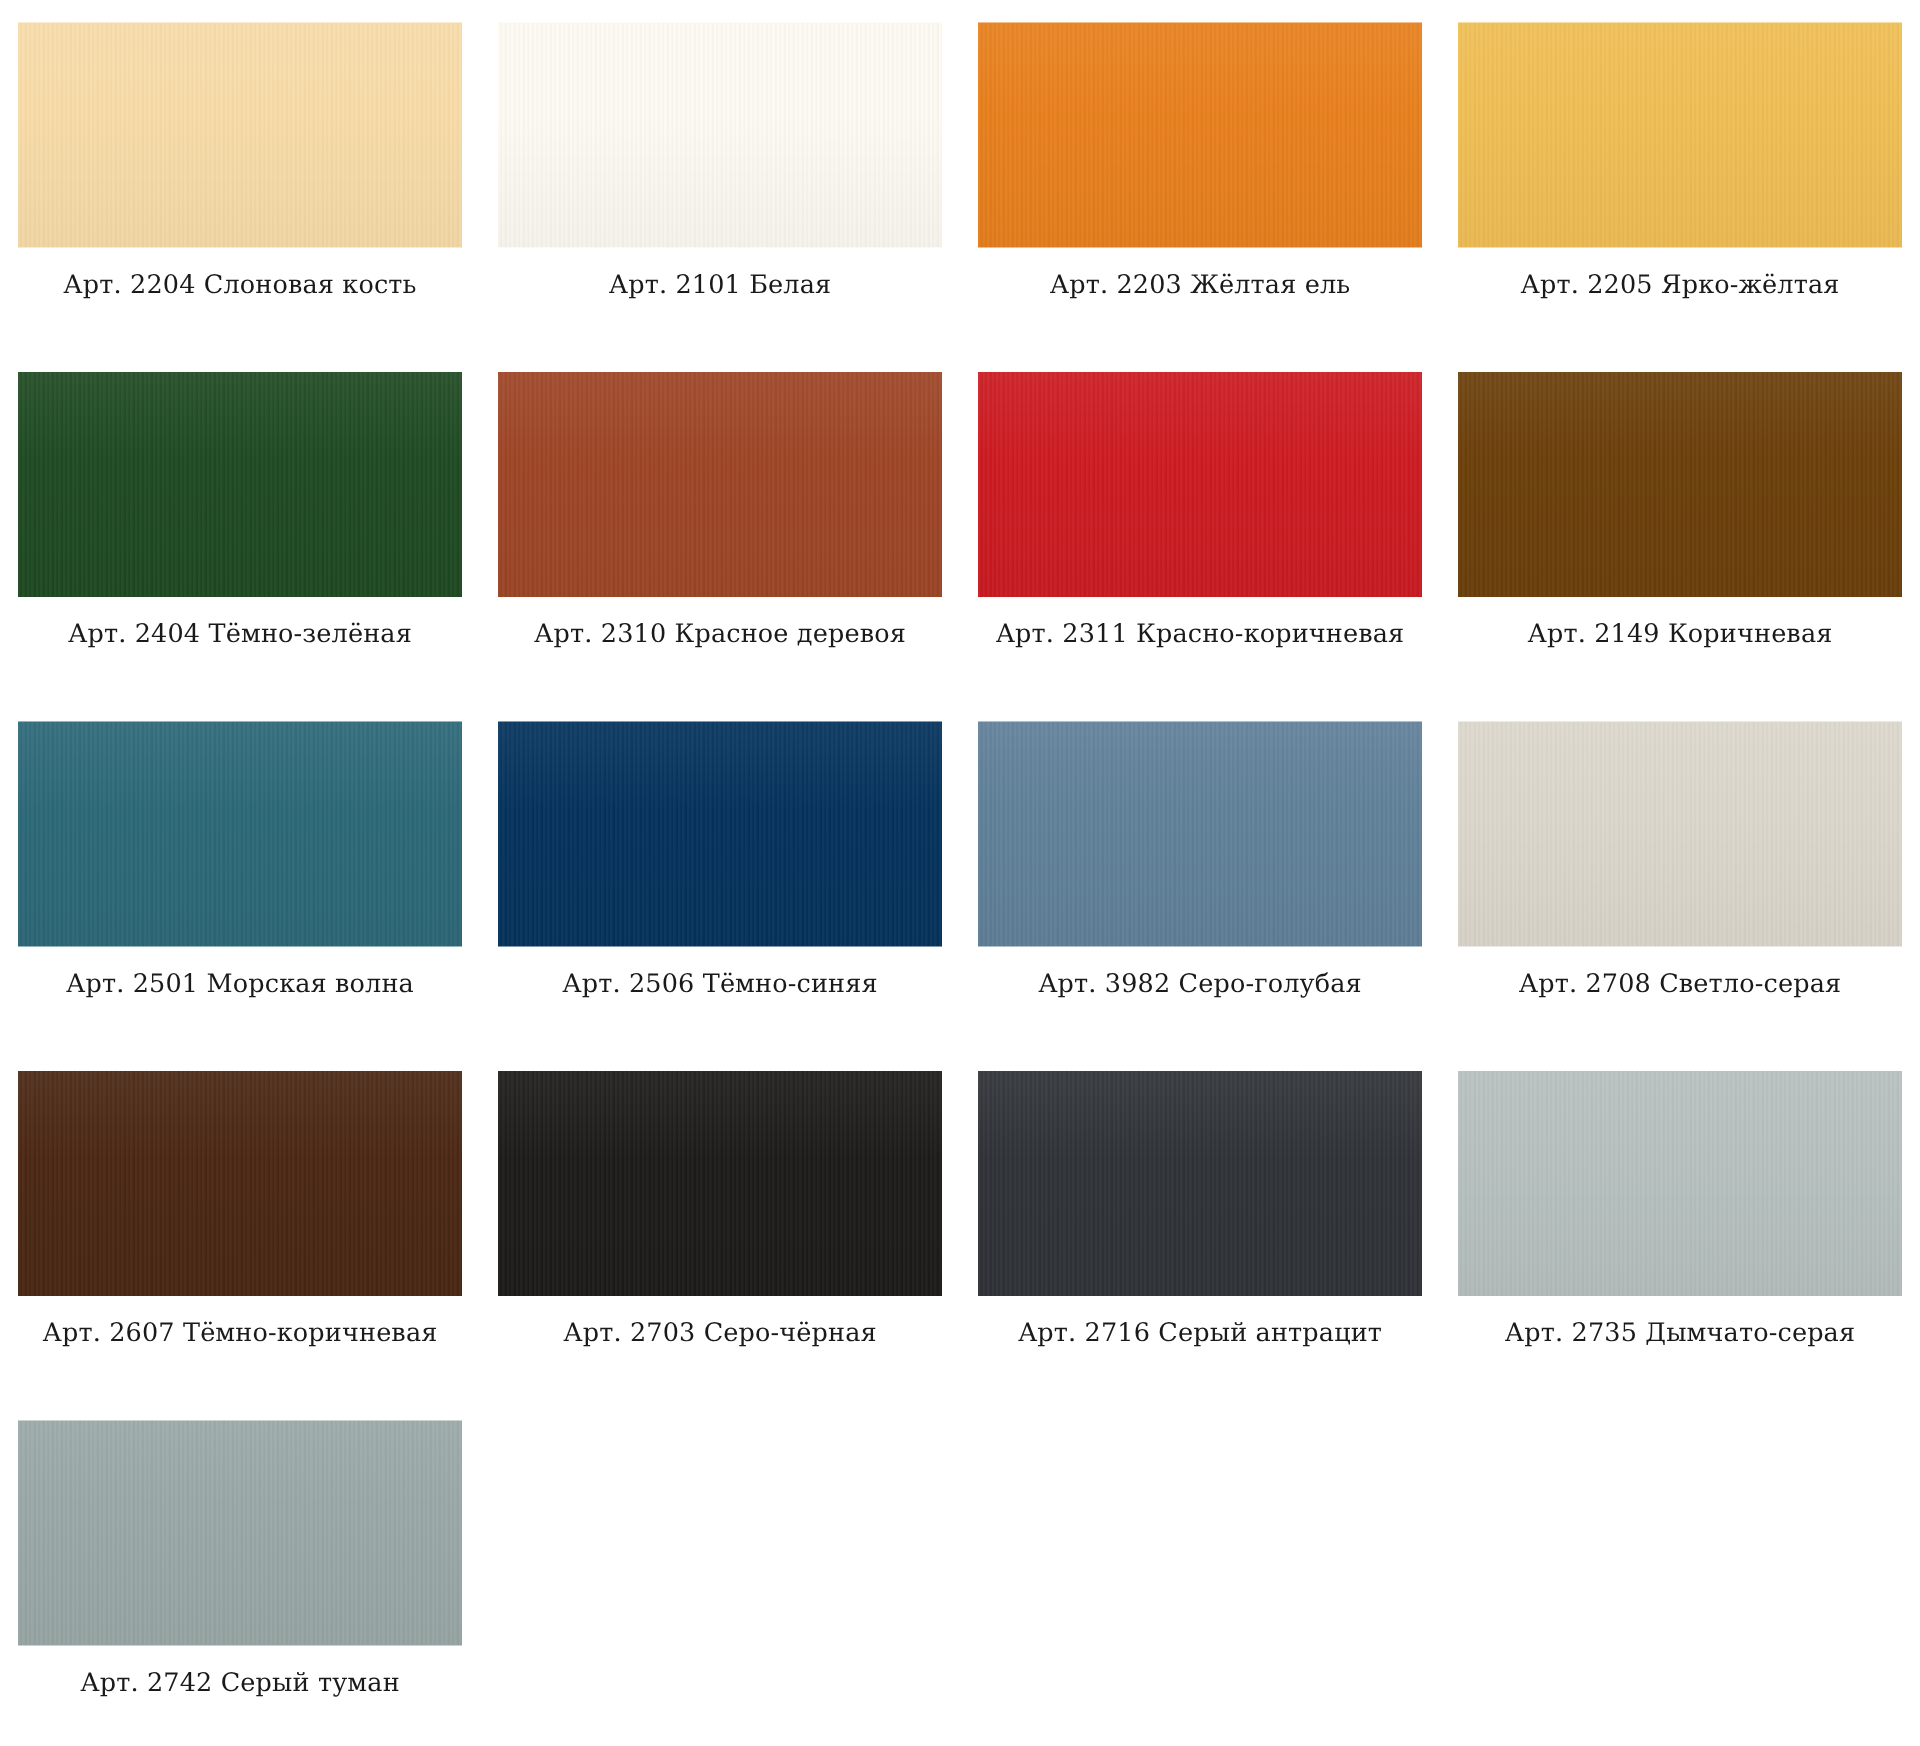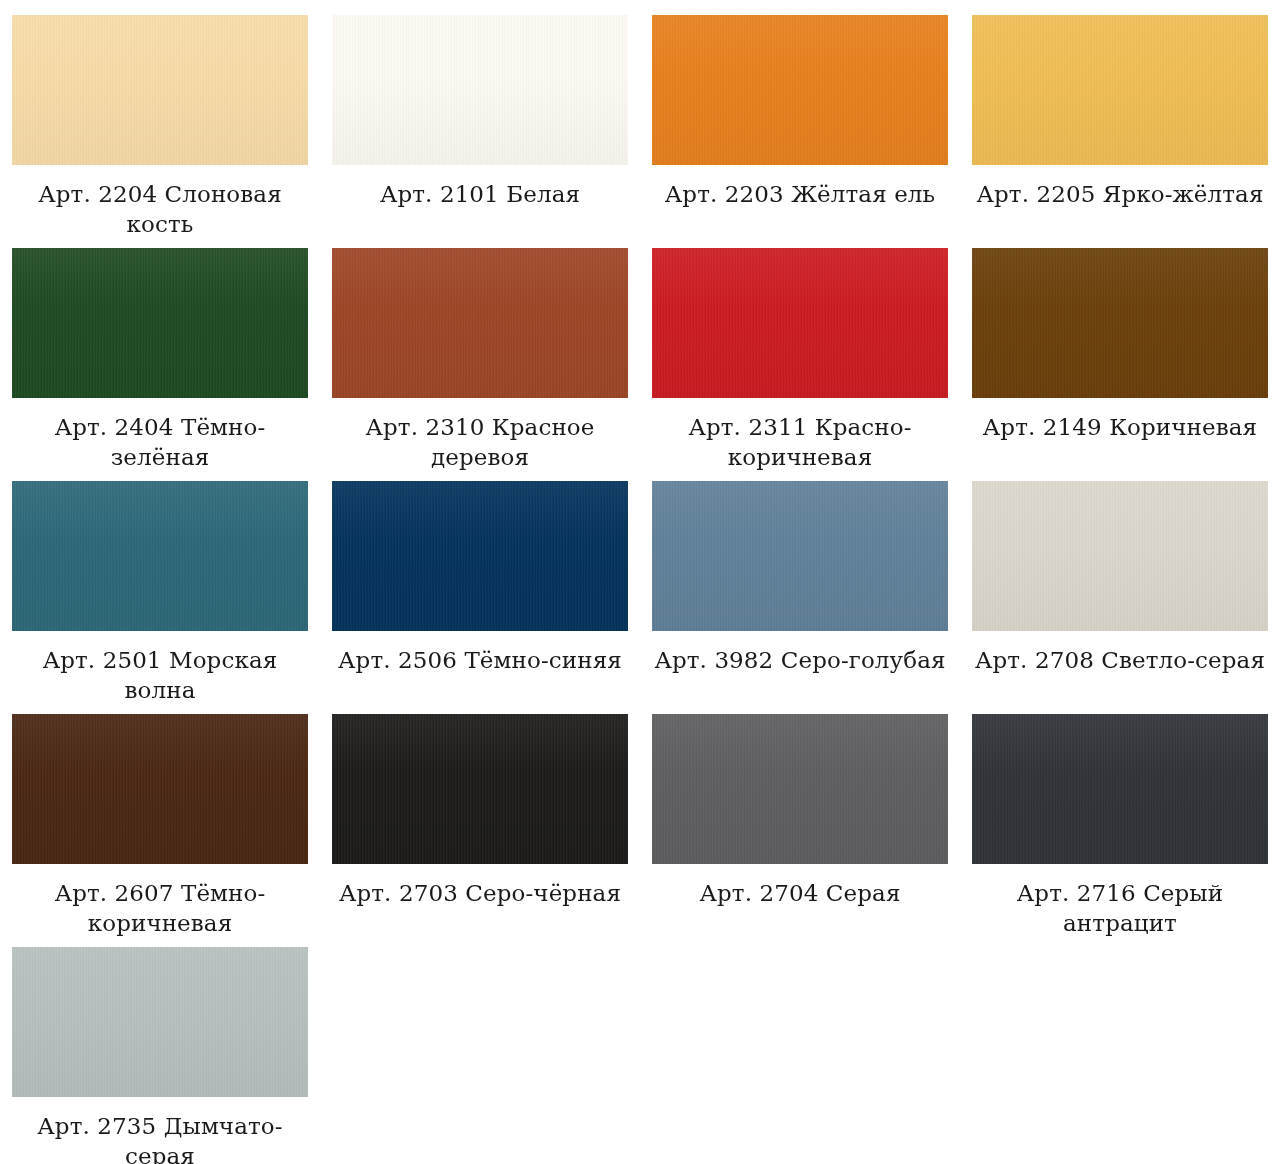--- a/index.html
+++ b/index.html
@@ -62,21 +62,21 @@
         rgba(255,255,255,0.0) 40%,
         rgba(0,0,0,0.03) 100%
       );
     pointer-events: none;
   }
 
   .swatch-caption {
     width: 296px;
     margin-top: 14px;
     text-align: center;
-    font-size: 23px;
+    font-size: 17px;
     line-height: 1.32;
     color: #1a1a1a;
     letter-spacing: 0.1px;
     font-family: "DejaVu Serif", "Liberation Serif", serif;
   }
 </style>
 </head>
 <body>
 
 <div id="palette-grid">
@@ -130,25 +130,25 @@
     </div>
     <div class="swatch-cell">
       <div class="swatch-chip" title="Арт. 2607 Тёмно-коричневая" style="background-color: rgb(74, 39, 19);"></div>
       <div class="swatch-caption">Арт. 2607 Тёмно-коричневая</div>
     </div>
     <div class="swatch-cell">
       <div class="swatch-chip" title="Арт. 2703 Серо-чёрная" style="background-color: rgb(28, 27, 26);"></div>
       <div class="swatch-caption">Арт. 2703 Серо-чёрная</div>
     </div>
     <div class="swatch-cell">
-      <div class="swatch-chip" title="Арт. 2704 Серая" style="background-color: rgb(94, 94, 96);"></div>
-      <div class="swatch-caption">Арт. 2704 Серая</div>
-    </div>
-    <div class="swatch-cell">
       <div class="swatch-chip" title="Арт. 2716 Серый антрацит" style="background-color: rgb(47, 51, 56);"></div>
       <div class="swatch-caption">Арт. 2716 Серый антрацит</div>
     </div>
     <div class="swatch-cell">
       <div class="swatch-chip" title="Арт. 2735 Дымчато-серая" style="background-color: rgb(182, 192, 190);"></div>
       <div class="swatch-caption">Арт. 2735 Дымчато-серая</div>
     </div>
+    <div class="swatch-cell">
+      <div class="swatch-chip" title="Арт. 2742 Серый туман" style="background-color: rgb(153, 168, 166);"></div>
+      <div class="swatch-caption">Арт. 2742 Серый туман</div>
+    </div>
     <div class="swatch-cell is-empty"></div>
   </div>
 
 </body></html>

